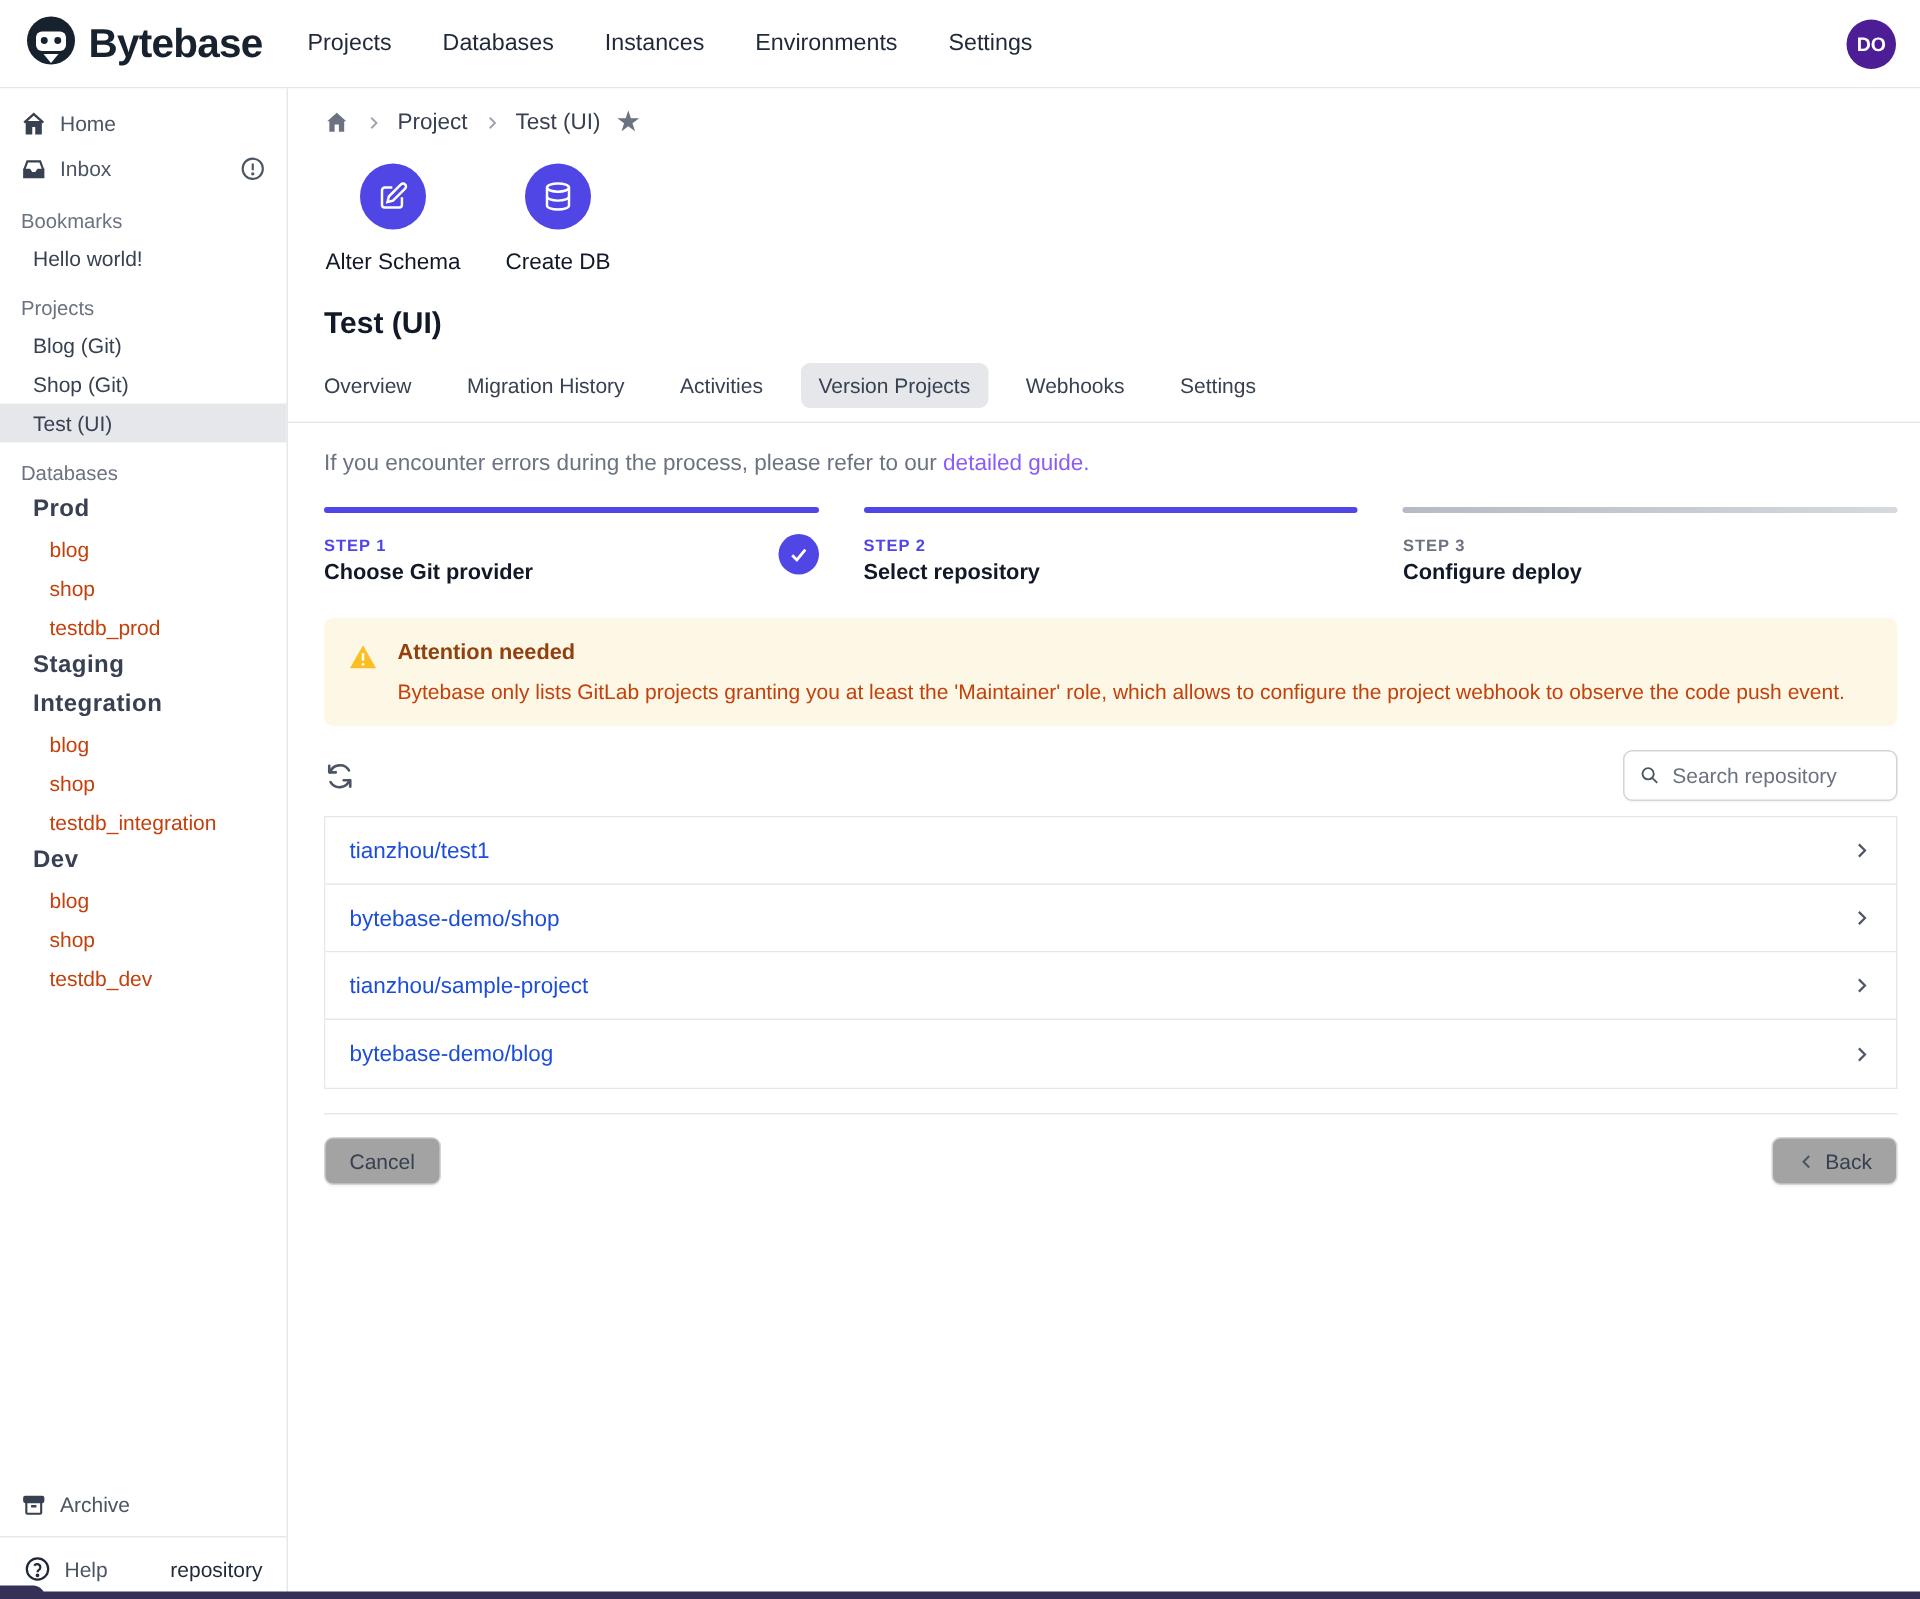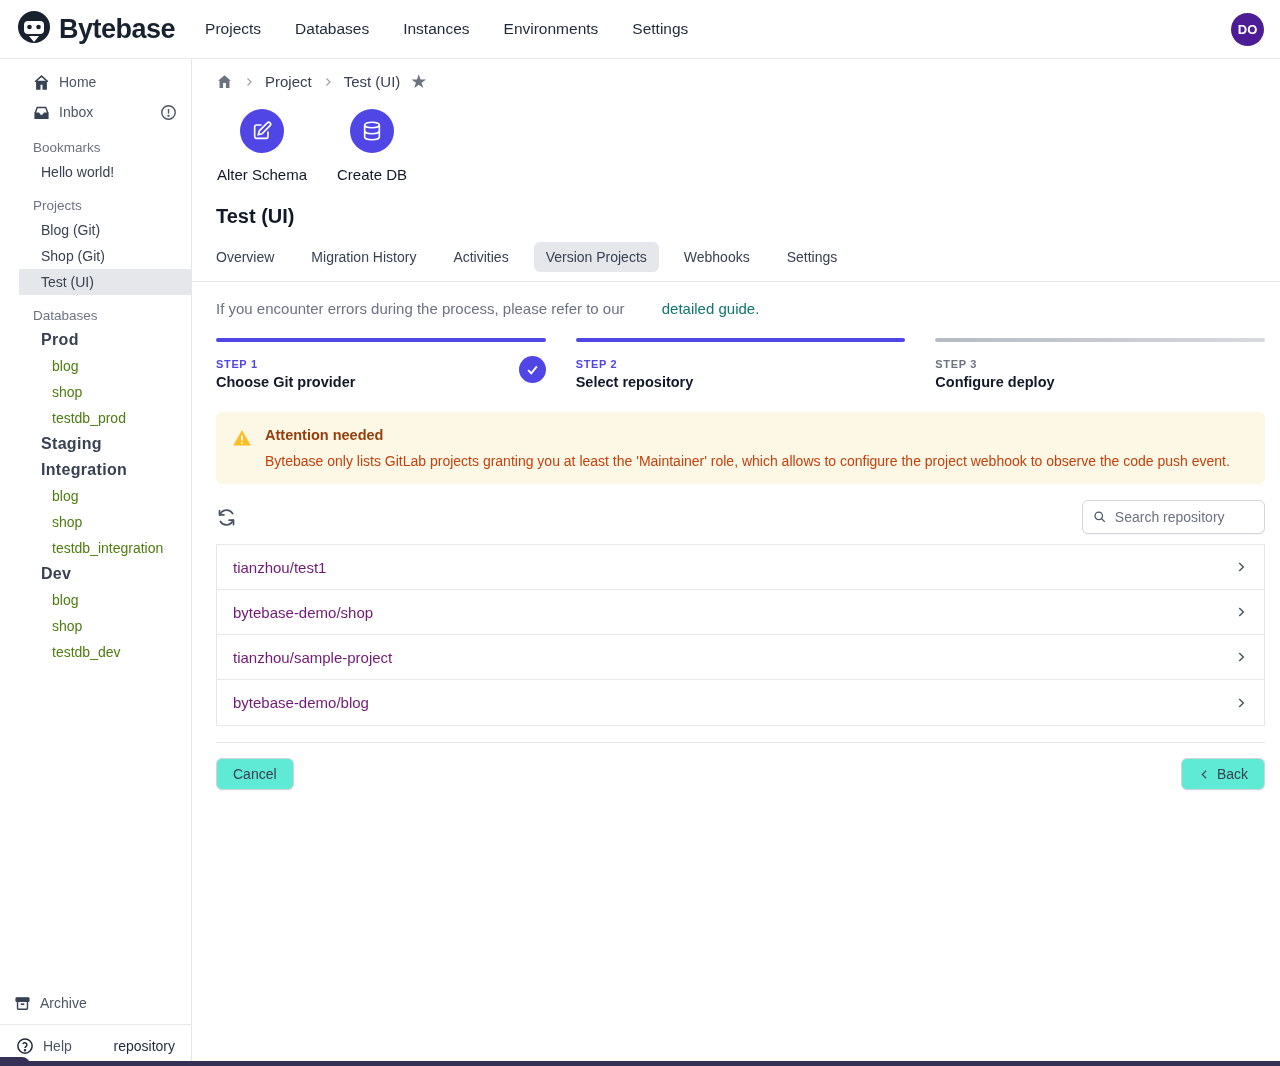--- a/index.html
+++ b/index.html
@@ -13,30 +13,30 @@
   .logo { display:flex; align-items:center; gap:7px; cursor:pointer; }
   .logo-text { font-size:27px; font-weight:800; color:#18222e; letter-spacing:-0.5px; }
   .topnav { display:flex; gap:34px; margin-left:30px; }
   .topnav a { font-size:15.5px; color:#1f2937; text-decoration:none; cursor:pointer; }
   .avatar { margin-left:auto; width:33px; height:33px; border-radius:50%; background:#4c1d95;
     color:#fff; font-size:13px; font-weight:700; display:flex; align-items:center; justify-content:center; cursor:pointer; }
 
   
   .sidebar { position:absolute; top:59px; left:0; bottom:0; width:192px; background:#fff;
     border-right:1px solid #e5e7eb; font-size:14px; color:#4b5563; }
-  .side-scroll { padding-top:8px;padding-left:19px; }
+  .side-scroll { padding-top:8px; }
   .s-item { height:30px; display:flex; align-items:center; gap:9px; padding:0 14px; cursor:pointer; }
   .s-item svg { flex:none; }
   .s-header { height:24px; display:flex; align-items:center; padding:0 14px; margin-top:8px;
     color:#6b7280; font-size:13.5px; }
   .s-link { height:26px; display:flex; align-items:center; padding-left:22px; cursor:pointer; color:#374151; }
   .s-link.sel { background:#e5e7eb; }
   .s-env { height:26px; display:flex; align-items:center; padding-left:22px; font-weight:700;
     font-size:16px; color:#374151; letter-spacing:.02em; }
-  .s-db { height:26px; display:flex; align-items:center; padding-left:33px; cursor:pointer; color:#4d7c0f; }
+  .s-db { height:26px; display:flex; align-items:center; padding-left:33px; cursor:pointer; color:#c2410c; }
   .side-bottom { position:absolute; left:0; right:0; bottom:0; }
   .help-row { border-top:1px solid #e5e7eb; height:42px; display:flex; align-items:center;
     justify-content:space-between; padding:0 16px; margin-top:6px; }
   .help-left { display:flex; align-items:center; gap:9px; cursor:pointer; }
 
   
   .main { position:absolute; top:59px; left:192px; right:0; bottom:0; padding:0 15px 0 24px; background:#fff; }
   .breadcrumb { display:flex; align-items:center; gap:10px; margin-top:13px; font-size:15px; color:#374151; }
   .crumb { cursor:pointer; }
   .star { color:#6b7280; font-size:19px; cursor:pointer; line-height:1; }
@@ -48,21 +48,21 @@
   .qa-label { margin-top:13px; font-size:15px; color:#111827; }
 
   .page-title { margin-top:22px; font-size:20px; font-weight:700; color:#111827; }
 
   .tabs { display:flex; gap:13px; margin-top:14px; margin-left:-12px; }
   .tab { padding:7px 12px; font-size:14px; color:#374151; border-radius:6px; cursor:pointer; white-space:nowrap; }
   .tab.sel { background:#e5e7eb; }
   .tabs-divider { border:none; border-top:1px solid #e5e7eb; margin:9px -15px 0 -24px; }
 
   .notice { margin-top:18px; font-size:15px; color:#6b7280; }
-  .notice a { color:#0f766e; text-decoration:none; cursor:pointer;margin-left:33px; }
+  .notice a { color:#8b5cf6; text-decoration:none; cursor:pointer; }
 
   .steps { display:grid; grid-template-columns:1fr 1fr 1fr; gap:30px; margin-top:21px; }
   .step { position:relative; }
   .step-bar { height:4px; border-radius:2px; background:#4f46e5; }
   .step.upcoming .step-bar { background:linear-gradient(to right,#b6bac2,#d6d9de); }
   .step-label { margin-top:16px; font-size:11px; font-weight:700; letter-spacing:.06em; color:#4f46e5; }
   .step.upcoming .step-label { color:#6b7280; }
   .step-title { margin-top:4px; font-size:14.5px; font-weight:700; color:#111827; }
   .step-check { position:absolute; right:0; top:18px; width:27px; height:27px; border-radius:50%;
     background:#4f46e5; display:flex; align-items:center; justify-content:center; }
@@ -77,25 +77,25 @@
     display:flex; align-items:center; padding:0 10px; gap:8px; background:#fff;
     box-shadow:0 1px 1px rgba(0,0,0,.03); }
   .search-box input { border:none; outline:none; width:100%; font-size:14px; color:#374151;
     font-family:"Liberation Sans", sans-serif; }
   .search-box input::placeholder { color:#6b7280; }
 
   .repo-list { margin-top:10px; border:1px solid #e5e7eb; }
   .repo-row { height:45px; display:flex; align-items:center; justify-content:space-between;
     padding:0 16px 0 16px; border-bottom:1px solid #e5e7eb; cursor:pointer; background:#fff; }
   .repo-row:last-child { border-bottom:none; }
-  .repo-name { font-size:15px; color:#701a75; }
+  .repo-name { font-size:15px; color:#1d4ed8; }
 
   .footer-divider { border:none; border-top:1px solid #e5e7eb; margin-top:16px; }
   .footer-actions { margin-top:15px; display:flex; justify-content:space-between; }
-  .btn { height:32px; padding:0 16px; background:#5eead4; border:1px solid #d1d5db; border-radius:6px;
+  .btn { height:32px; padding:0 16px; background:#a3a3a3; border:1px solid #d1d5db; border-radius:6px;
     font-size:14px; color:#374151; cursor:pointer; display:flex; align-items:center; gap:6px;
     box-shadow:0 1px 1px rgba(0,0,0,.04); font-family:"Liberation Sans", sans-serif; }
 
   .bottom-bar { position:absolute; left:0; right:0; bottom:0; height:5px; background:#343056; }
   .bottom-cap { position:absolute; left:0; bottom:0; width:30px; height:9px; background:#343056;
     border-radius:0 8px 0 0; }
 </style>
 </head>
 <body>
 

